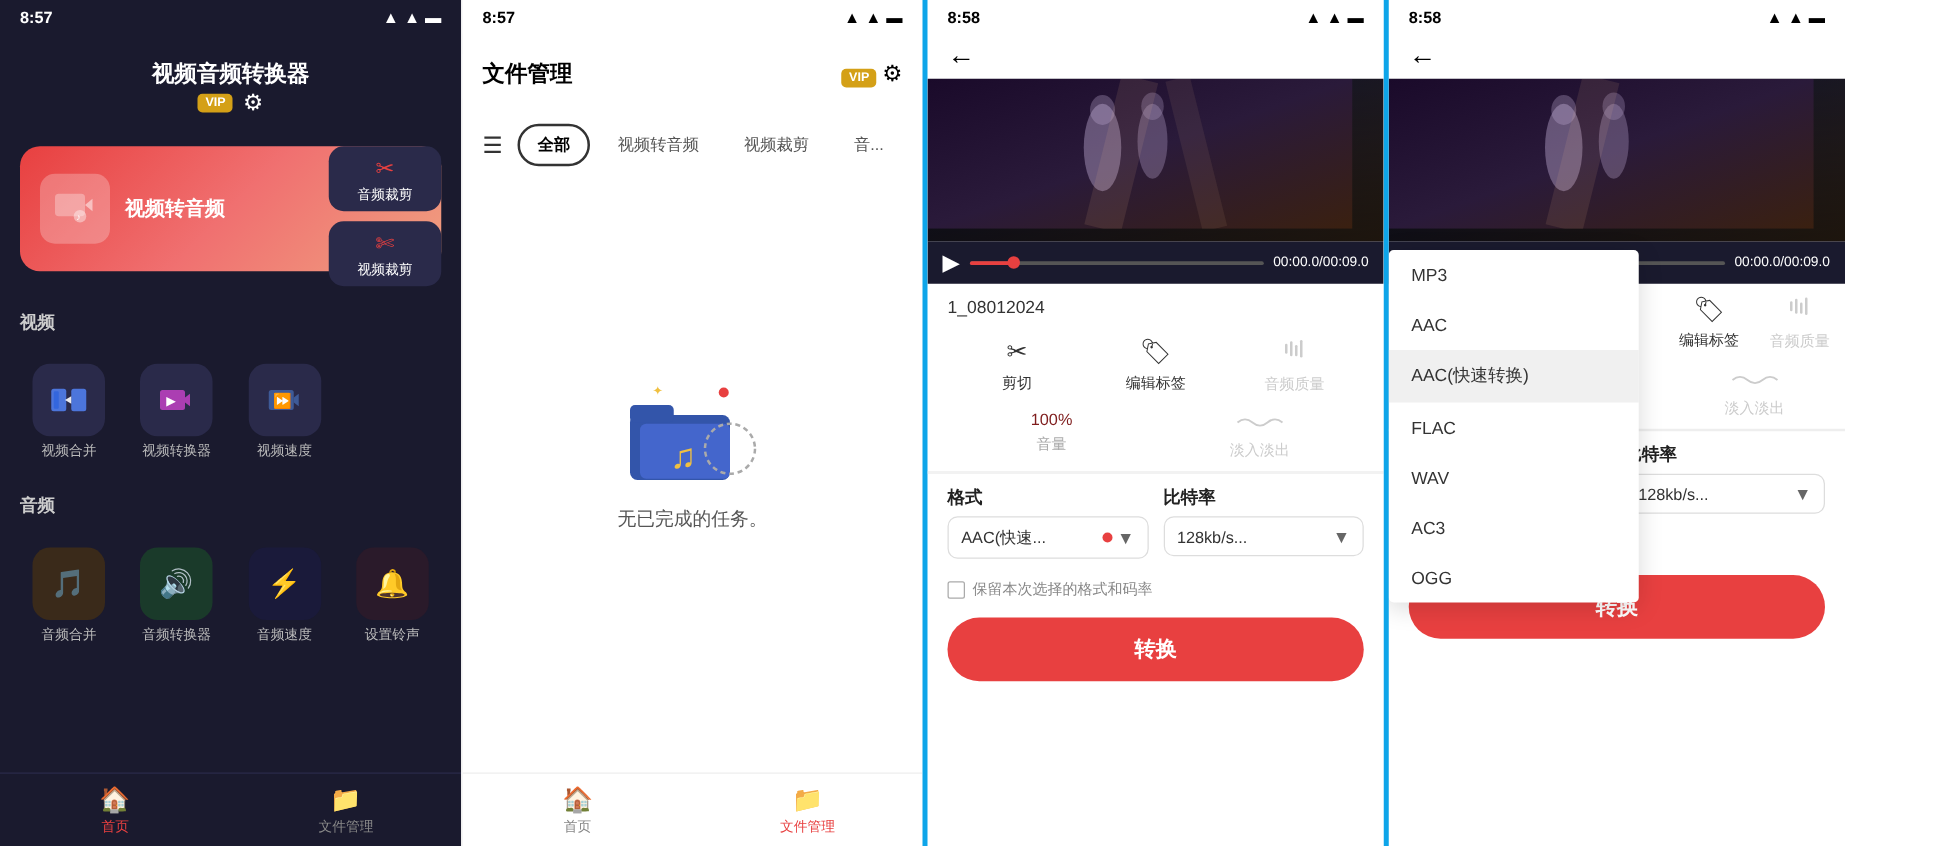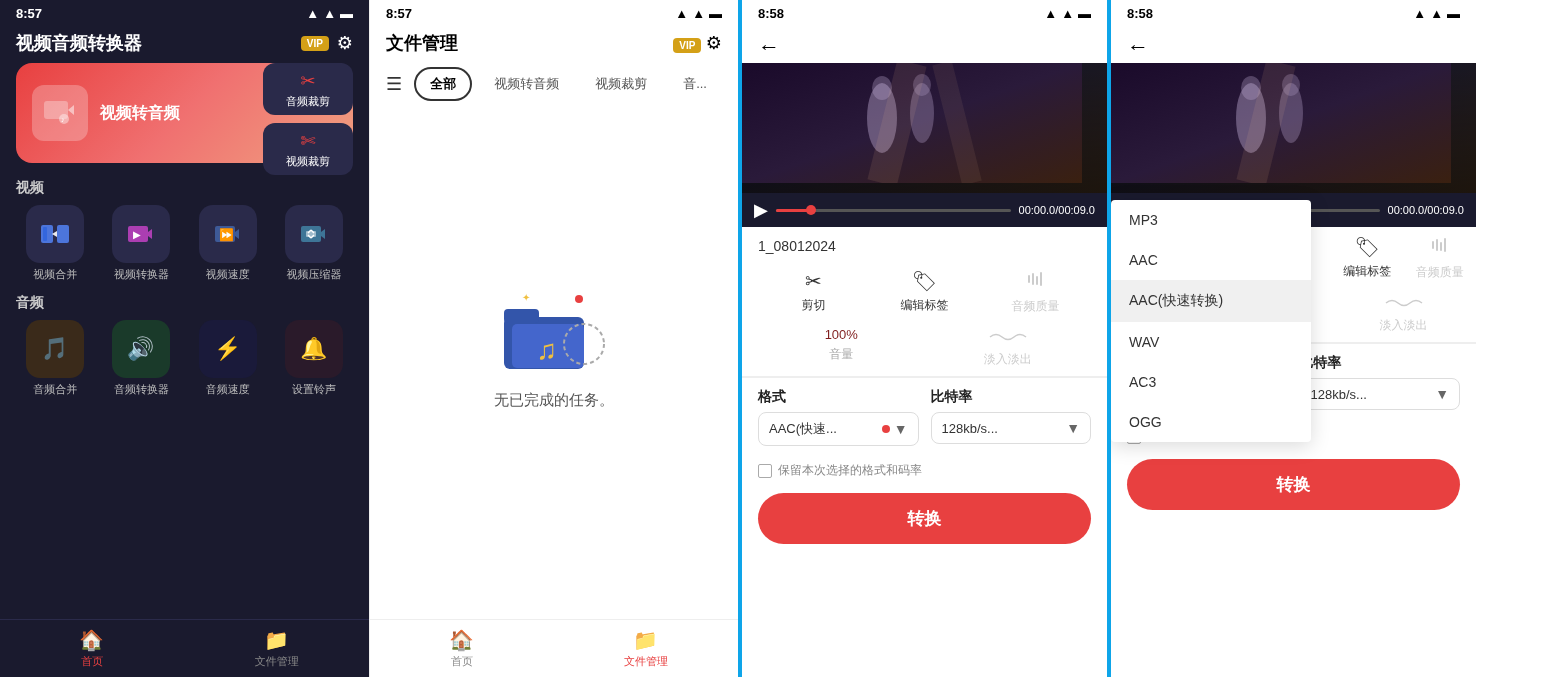--- a/index.html
+++ b/index.html
@@ -14,20 +14,21 @@
     }
 
     
     .phone-panel {
       width: 369px;
       height: 677px;
       display: flex;
       flex-direction: column;
       overflow: hidden;
       position: relative;
+      gap: 16px;
     }
 
     
     .panel1 {
       background: #1a1a2e;
     }
     .panel1 .status-bar {
       display: flex;
       justify-content: space-between;
       align-items: center;
@@ -35,20 +36,21 @@
       color: #fff;
       font-size: 13px;
       font-weight: 600;
     }
     .panel1 .status-icons { display: flex; align-items: center; gap: 4px; }
     .panel1 .top-bar {
       display: flex;
       justify-content: space-between;
       align-items: center;
       padding: 4px 16px 8px;
+      flex-direction: column;
     }
     .panel1 .app-title {
       color: #fff;
       font-size: 18px;
       font-weight: 600;
     }
     .panel1 .top-bar-right { display: flex; align-items: center; gap: 8px; }
     .vip-badge {
       background: #d4a017;
       color: #fff;
@@ -501,32 +503,20 @@
     </div>
     <div class="feature-item">
       <div class="feature-icon-box">
         <svg width="30" height="24" viewBox="0 0 30 24">
           <rect x="2" y="4" width="20" height="16" rx="2" fill="#4466aa" opacity="0.8"></rect>
           <polygon points="22,10 26,7 26,17 22,14" fill="#4466aa" opacity="0.8"></polygon>
           <text x="6" y="17" fill="#fff" font-size="12">⏩</text>
         </svg>
       </div>
       <span class="feature-label">视频速度</span>
-    </div>
-    <div class="feature-item">
-      <div class="feature-icon-box">
-        <svg width="30" height="24" viewBox="0 0 30 24">
-          <rect x="2" y="4" width="20" height="16" rx="2" fill="#4488aa" opacity="0.8"></rect>
-          <polygon points="22,10 26,7 26,17 22,14" fill="#4488aa" opacity="0.8"></polygon>
-          <rect x="7" y="9" width="10" height="6" rx="1" fill="rgba(255,255,255,0.5)"></rect>
-          <path d="M9 11 L12 8 M15 11 L12 8" stroke="#fff" stroke-width="1.5" fill="none"></path>
-          <path d="M9 13 L12 16 M15 13 L12 16" stroke="#fff" stroke-width="1.5" fill="none"></path>
-        </svg>
-      </div>
-      <span class="feature-label">视频压缩器</span>
     </div>
   </div>
 
   <div class="section-header">音频</div>
   <div class="feature-grid">
     <div class="feature-item">
       <div class="feature-icon-box" style="background:#3a2a1a;">
         <span style="font-size:22px;">🎵</span>
       </div>
       <span class="feature-label">音频合并</span>
@@ -782,20 +772,21 @@
         <div class="progress-fill"></div>
         <div class="progress-dot"></div>
       </div>
       <span class="time-label">00:00.0/00:09.0</span>
     </div>
 
     <div class="dropdown-overlay">
       <div class="dropdown-item">MP3</div>
       <div class="dropdown-item">AAC</div>
       <div class="dropdown-item highlighted">AAC(快速转换)</div>
+      <div class="dropdown-item">FLAC</div>
       <div class="dropdown-item">WAV</div>
       <div class="dropdown-item">AC3</div>
       <div class="dropdown-item">OGG</div>
     </div>
 
     <div style="display:flex; padding:8px 0 8px 220px;">
       <div class="action-item" style="flex:1;display:flex;flex-direction:column;align-items:center;gap:4px;">
         <span class="action-icon">🏷</span>
         <span class="action-label">编辑标签</span>
       </div>

